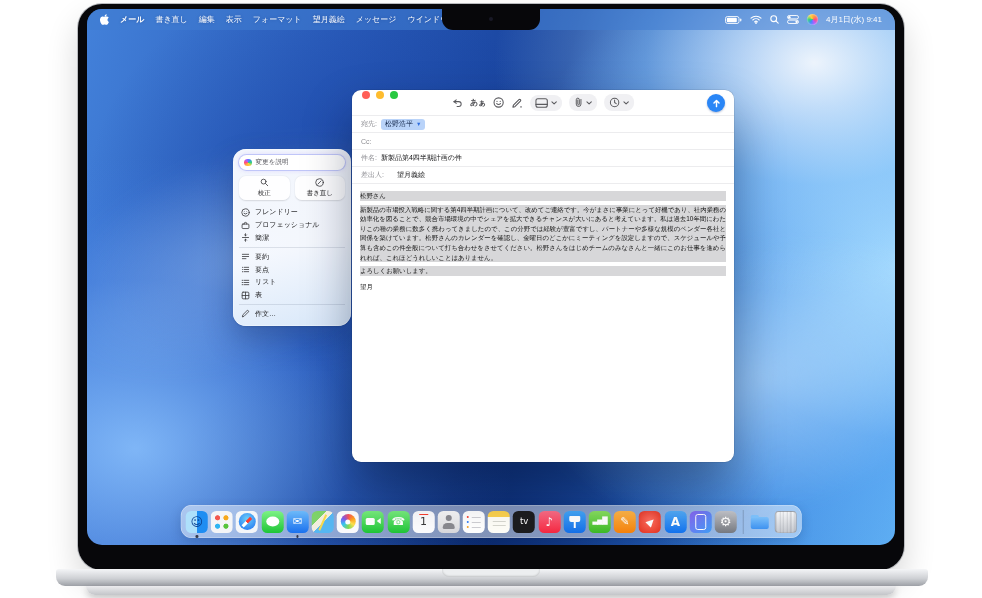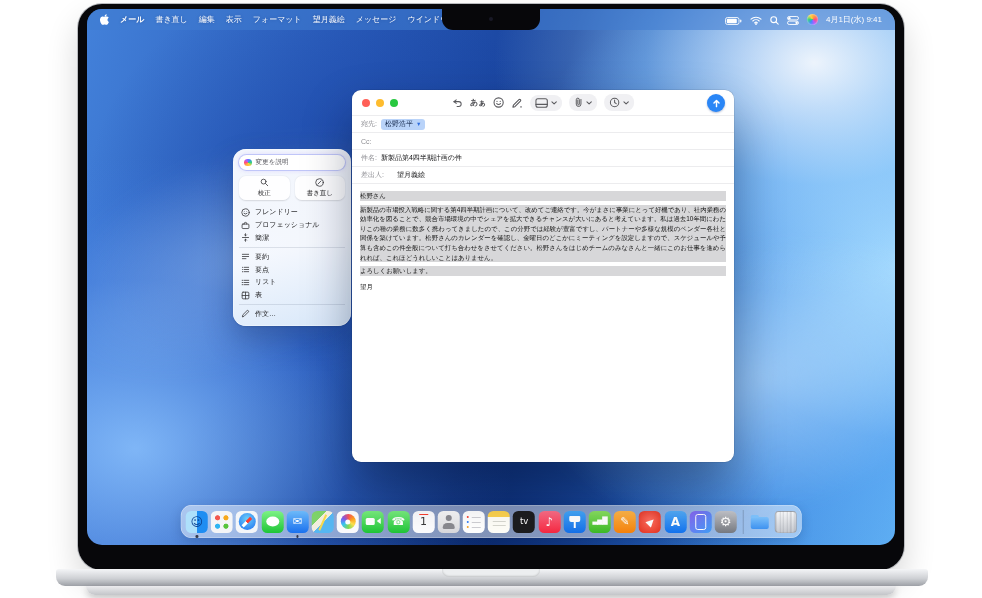--- a/index.html
+++ b/index.html
@@ -23,27 +23,27 @@
 .cam{position:absolute;top:8px;left:50%;transform:translateX(-50%);width:4px;height:4px;border-radius:50%;background:#181826}
 .base{position:absolute;left:56px;top:569px;width:872px;height:17px;background:linear-gradient(180deg,#f4f5f7,#cfd1d5 55%,#9da0a6);border-radius:3px 3px 9px 9px}
 .base-notch{position:absolute;left:50%;top:569px;transform:translateX(-50%);width:98px;height:8px;background:#eceef0;border-radius:0 0 7px 7px;box-shadow:inset 0 -1px 2px rgba(0,0,0,.18)}
 .lip{position:absolute;left:86px;top:586px;width:810px;height:9px;background:linear-gradient(180deg,#ececee,#c3c5c9);border-radius:0 0 12px 12px;box-shadow:0 3px 7px rgba(0,0,0,.2)}
 
 
 .menubar{position:absolute;top:0;left:0;right:0;height:21px;background:rgba(64,124,208,.58);display:flex;align-items:center;padding:0 13px;z-index:5;color:#fff}
 .mb-left{display:flex;align-items:flex-start;gap:11px;font-size:8px;text-shadow:0 0 3px rgba(0,30,90,.35);white-space:nowrap}
 .mb-item.bold{font-weight:bold}
 .apple-logo svg{width:9px;height:11px;fill:#fff;display:block}
-.mb-right{margin-left:auto;display:flex;align-items:flex-end;gap:8px;font-size:8px;white-space:nowrap}
+.mb-right{margin-left:auto;display:flex;align-items:center;gap:8px;font-size:8px;white-space:nowrap}
 .mb-right svg{display:block}
 .siri-orb{width:11px;height:11px;border-radius:50%;background:conic-gradient(from 30deg,#ff9a3e,#ff4f81,#b05cff,#3e8bff,#35d07f,#ffd23e,#ff9a3e);box-shadow:inset 0 0 2px rgba(255,255,255,.8)}
 
 
 .mail-window{position:absolute;left:265px;top:81px;width:382px;height:372px;background:#fff;border-radius:9px;box-shadow:0 24px 48px rgba(0,12,40,.38),0 0 0 .5px rgba(0,0,0,.14);z-index:10}
-.titlebar{height:25px;display:flex;align-items:center;padding:1px 10px;position:relative}
+.titlebar{height:25px;display:flex;align-items:flex-start;padding:1px 10px;position:relative}
 .tl{width:8px;height:8px;border-radius:50%;margin-right:6px;flex:none}
 .tl-red{background:#ff5f57}.tl-yellow{background:#febc2e}.tl-green{background:#28c840}
 .toolbar-center{position:absolute;left:50%;top:0;height:25px;transform:translateX(-50%);display:flex;align-items:center;gap:7px}
 .tb-ic svg,.tb-pill svg{display:block;stroke:#5a5a5e;fill:none;stroke-width:1.1;stroke-linecap:round;stroke-linejoin:round}
 .tb-ic{display:flex;align-items:center}
 .aa{font-size:8px;color:#505054;font-weight:600;letter-spacing:-.3px}
 .tb-pill{display:flex;align-items:center;gap:3px;background:#f0f0f3;border-radius:8px;padding:3px 5px}
 .send-btn{position:absolute;right:9px;top:4px;width:18px;height:18px;border-radius:50%;background:#2a86f6;display:flex;align-items:center;justify-content:center;box-shadow:0 1px 2px rgba(0,40,120,.3)}
 .send-btn svg{width:9px;height:9px;stroke:#fff;stroke-width:1.6;fill:none;stroke-linecap:round;stroke-linejoin:round}
 .field-row{display:flex;align-items:center;height:17px;padding:0 9px;border-top:1px solid #ececee;font-size:7px;color:#8e8e93}

